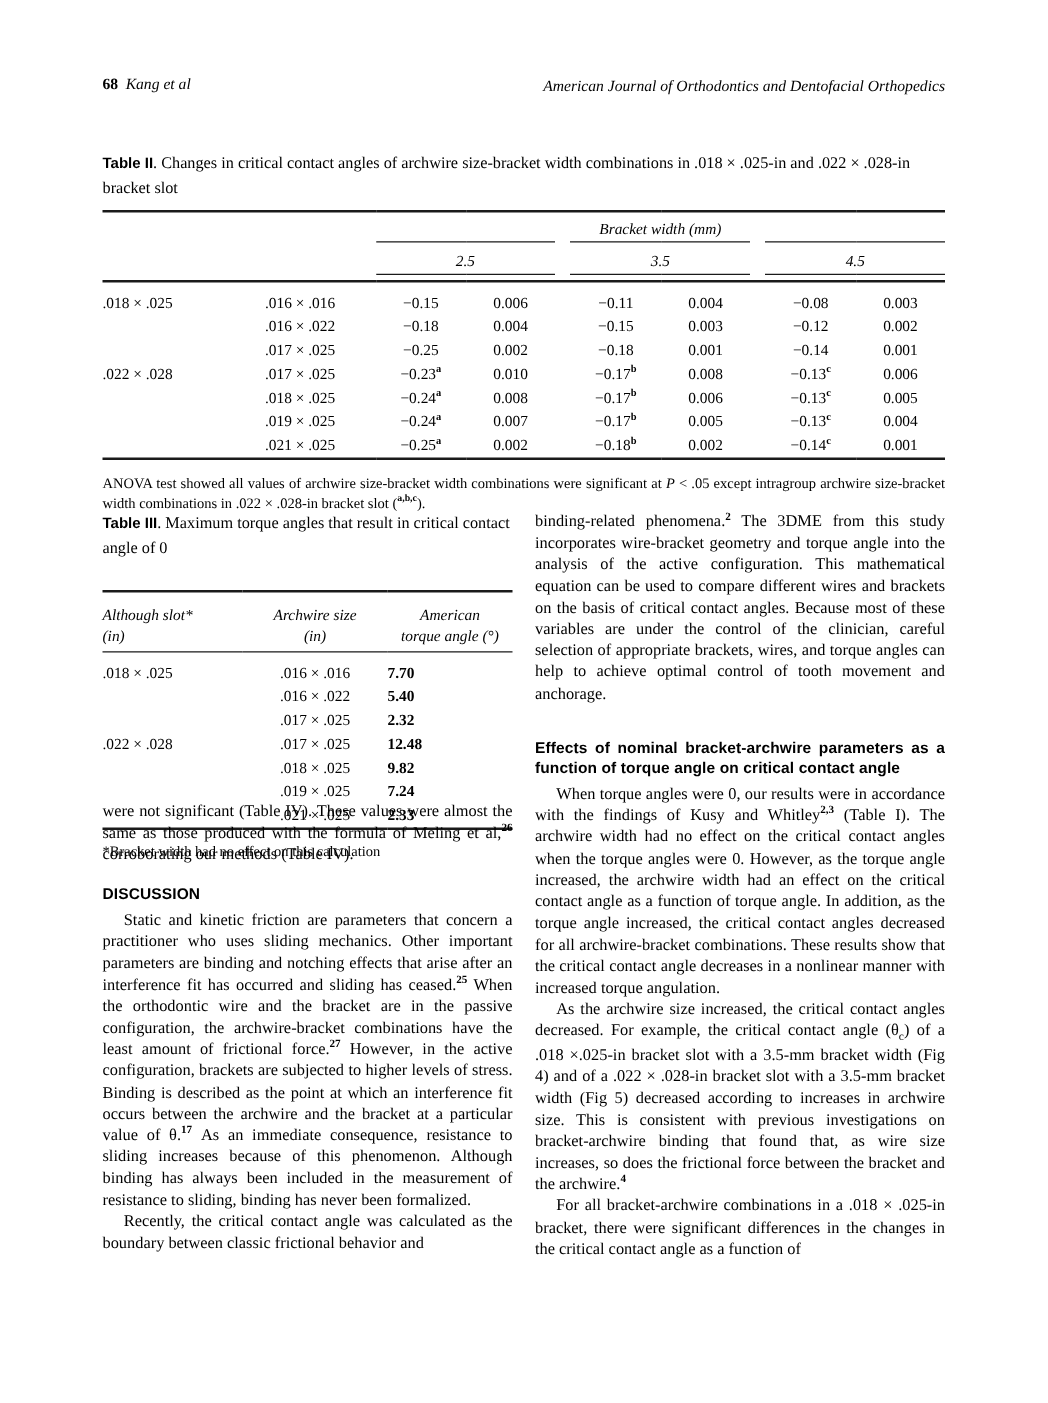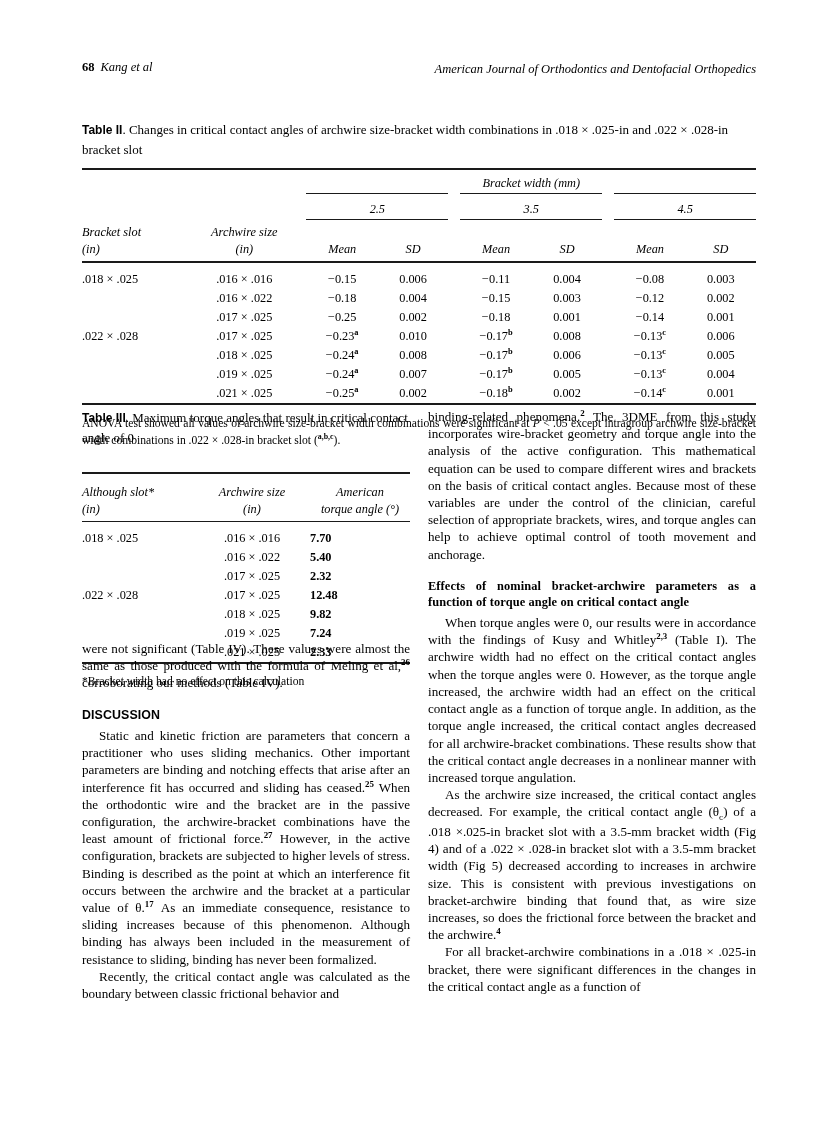--- a/index.html
+++ b/index.html
@@ -170,23 +170,22 @@
   }
   .col p.noindent { text-indent: 0; }
   h3.sec {
     font-family: "Liberation Sans", sans-serif;
     font-weight: bold;
     font-size: 12.4px;
     margin: 0 0 4px 0;
     letter-spacing: 0.1px;
   }
   h3.sec.run {
-    margin-top: 0;
+    margin-top: 12px;
     line-height: 1.3;
-    font-family: Liberation Serif, serif;
   }
   .spacer-md { height: 15px; }
 </style>
 </head>
 <body>
 
 <div class="page">
 
   <div class="runhead">
     <div class="runhead-left">
@@ -247,38 +246,20 @@
         <tr>
           <td></td>
             <td></td>
           <td colspan="2" class="rule-thin" style="height:4px"></td>
           <td></td>
           <td colspan="2" class="rule-thin" style="height:4px"></td>
           <td></td>
           <td colspan="2" class="rule-thin" style="height:4px"></td>
         </tr>
         <tr>
-          <th class="stub-head">
-            <div>Bracket slot</div>
-            <div>(in)</div>
-          </th>
-          <th class="wire-head">
-            <div>Archwire size</div>
-            <div>(in)</div>
-          </th>
-          <th class="colhead c-mean">Mean</th>
-          <th class="colhead c-sd">SD</th>
-          <th></th>
-          <th class="colhead c-mean">Mean</th>
-          <th class="colhead c-sd">SD</th>
-          <th></th>
-          <th class="colhead c-mean">Mean</th>
-          <th class="colhead c-sd">SD</th>
-        </tr>
-        <tr>
           <td colspan="10" class="rule-thick" style="height:7px"></td>
         </tr>
       </thead>
       <tbody id="t2-body">
           <tr>
             <td class="body c-slot">.018 × .025</td>
             <td class="body c-wire">.016 × .016</td>
             <td class="body c-mean">−0.15</td>
             <td class="body c-sd">0.006</td>
             <td class="body gap"></td>

